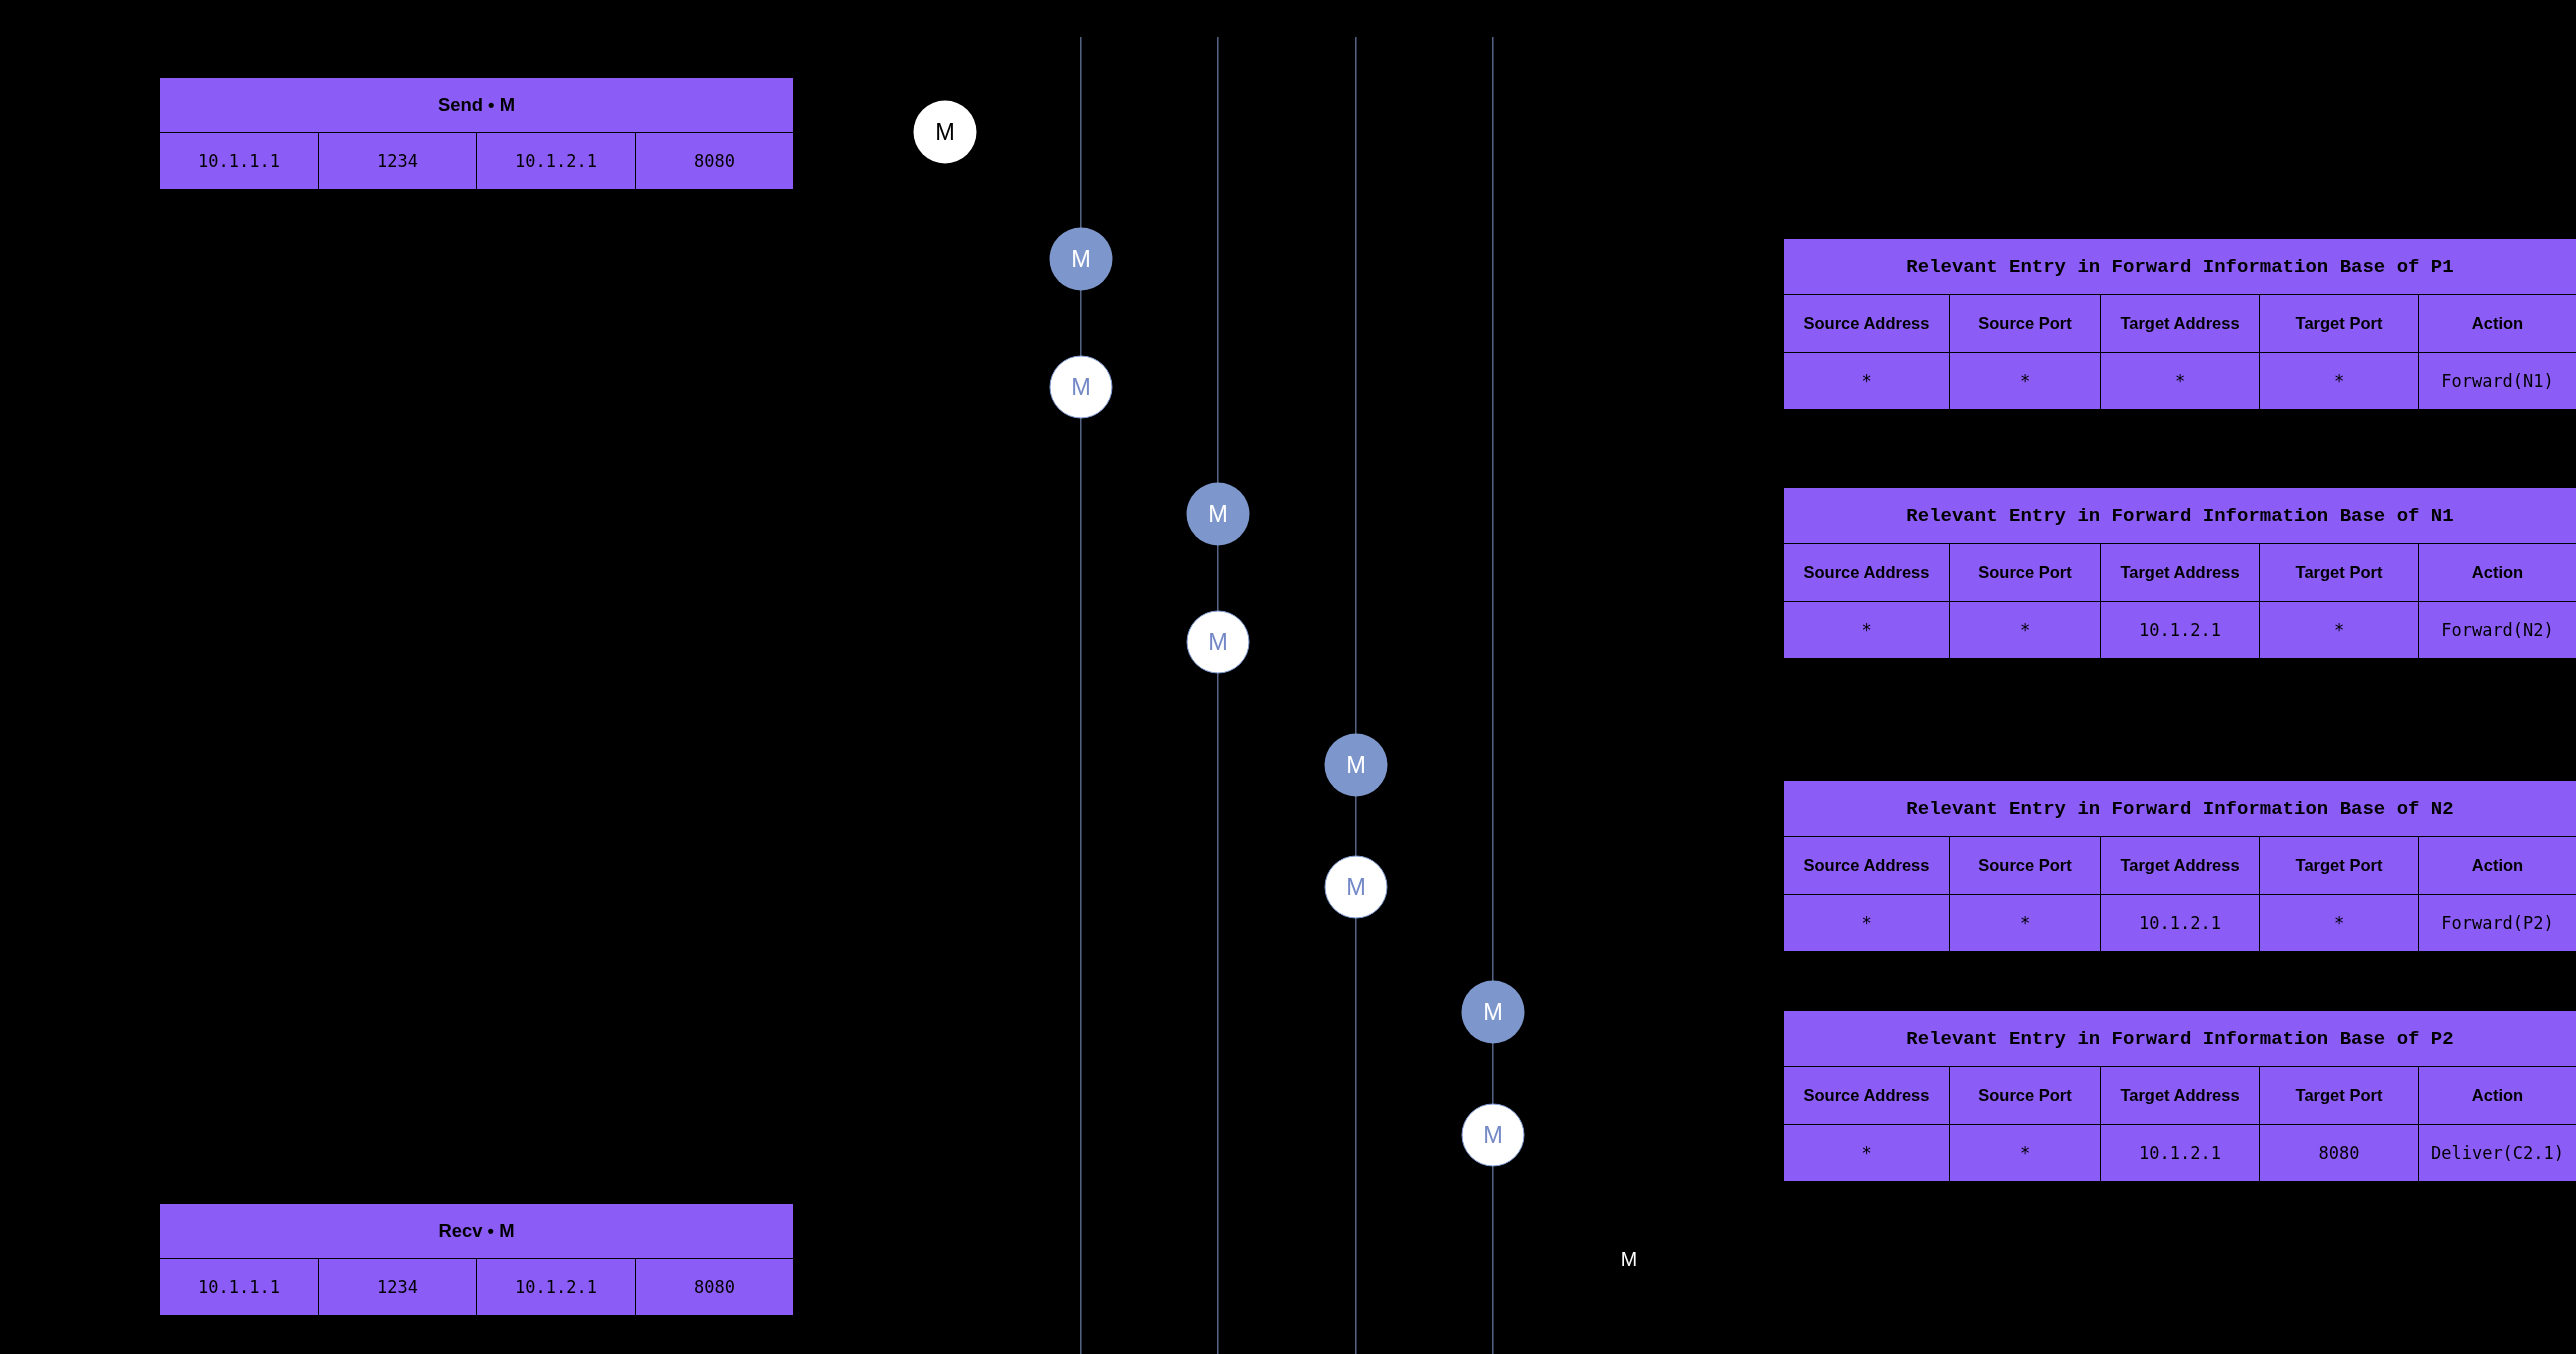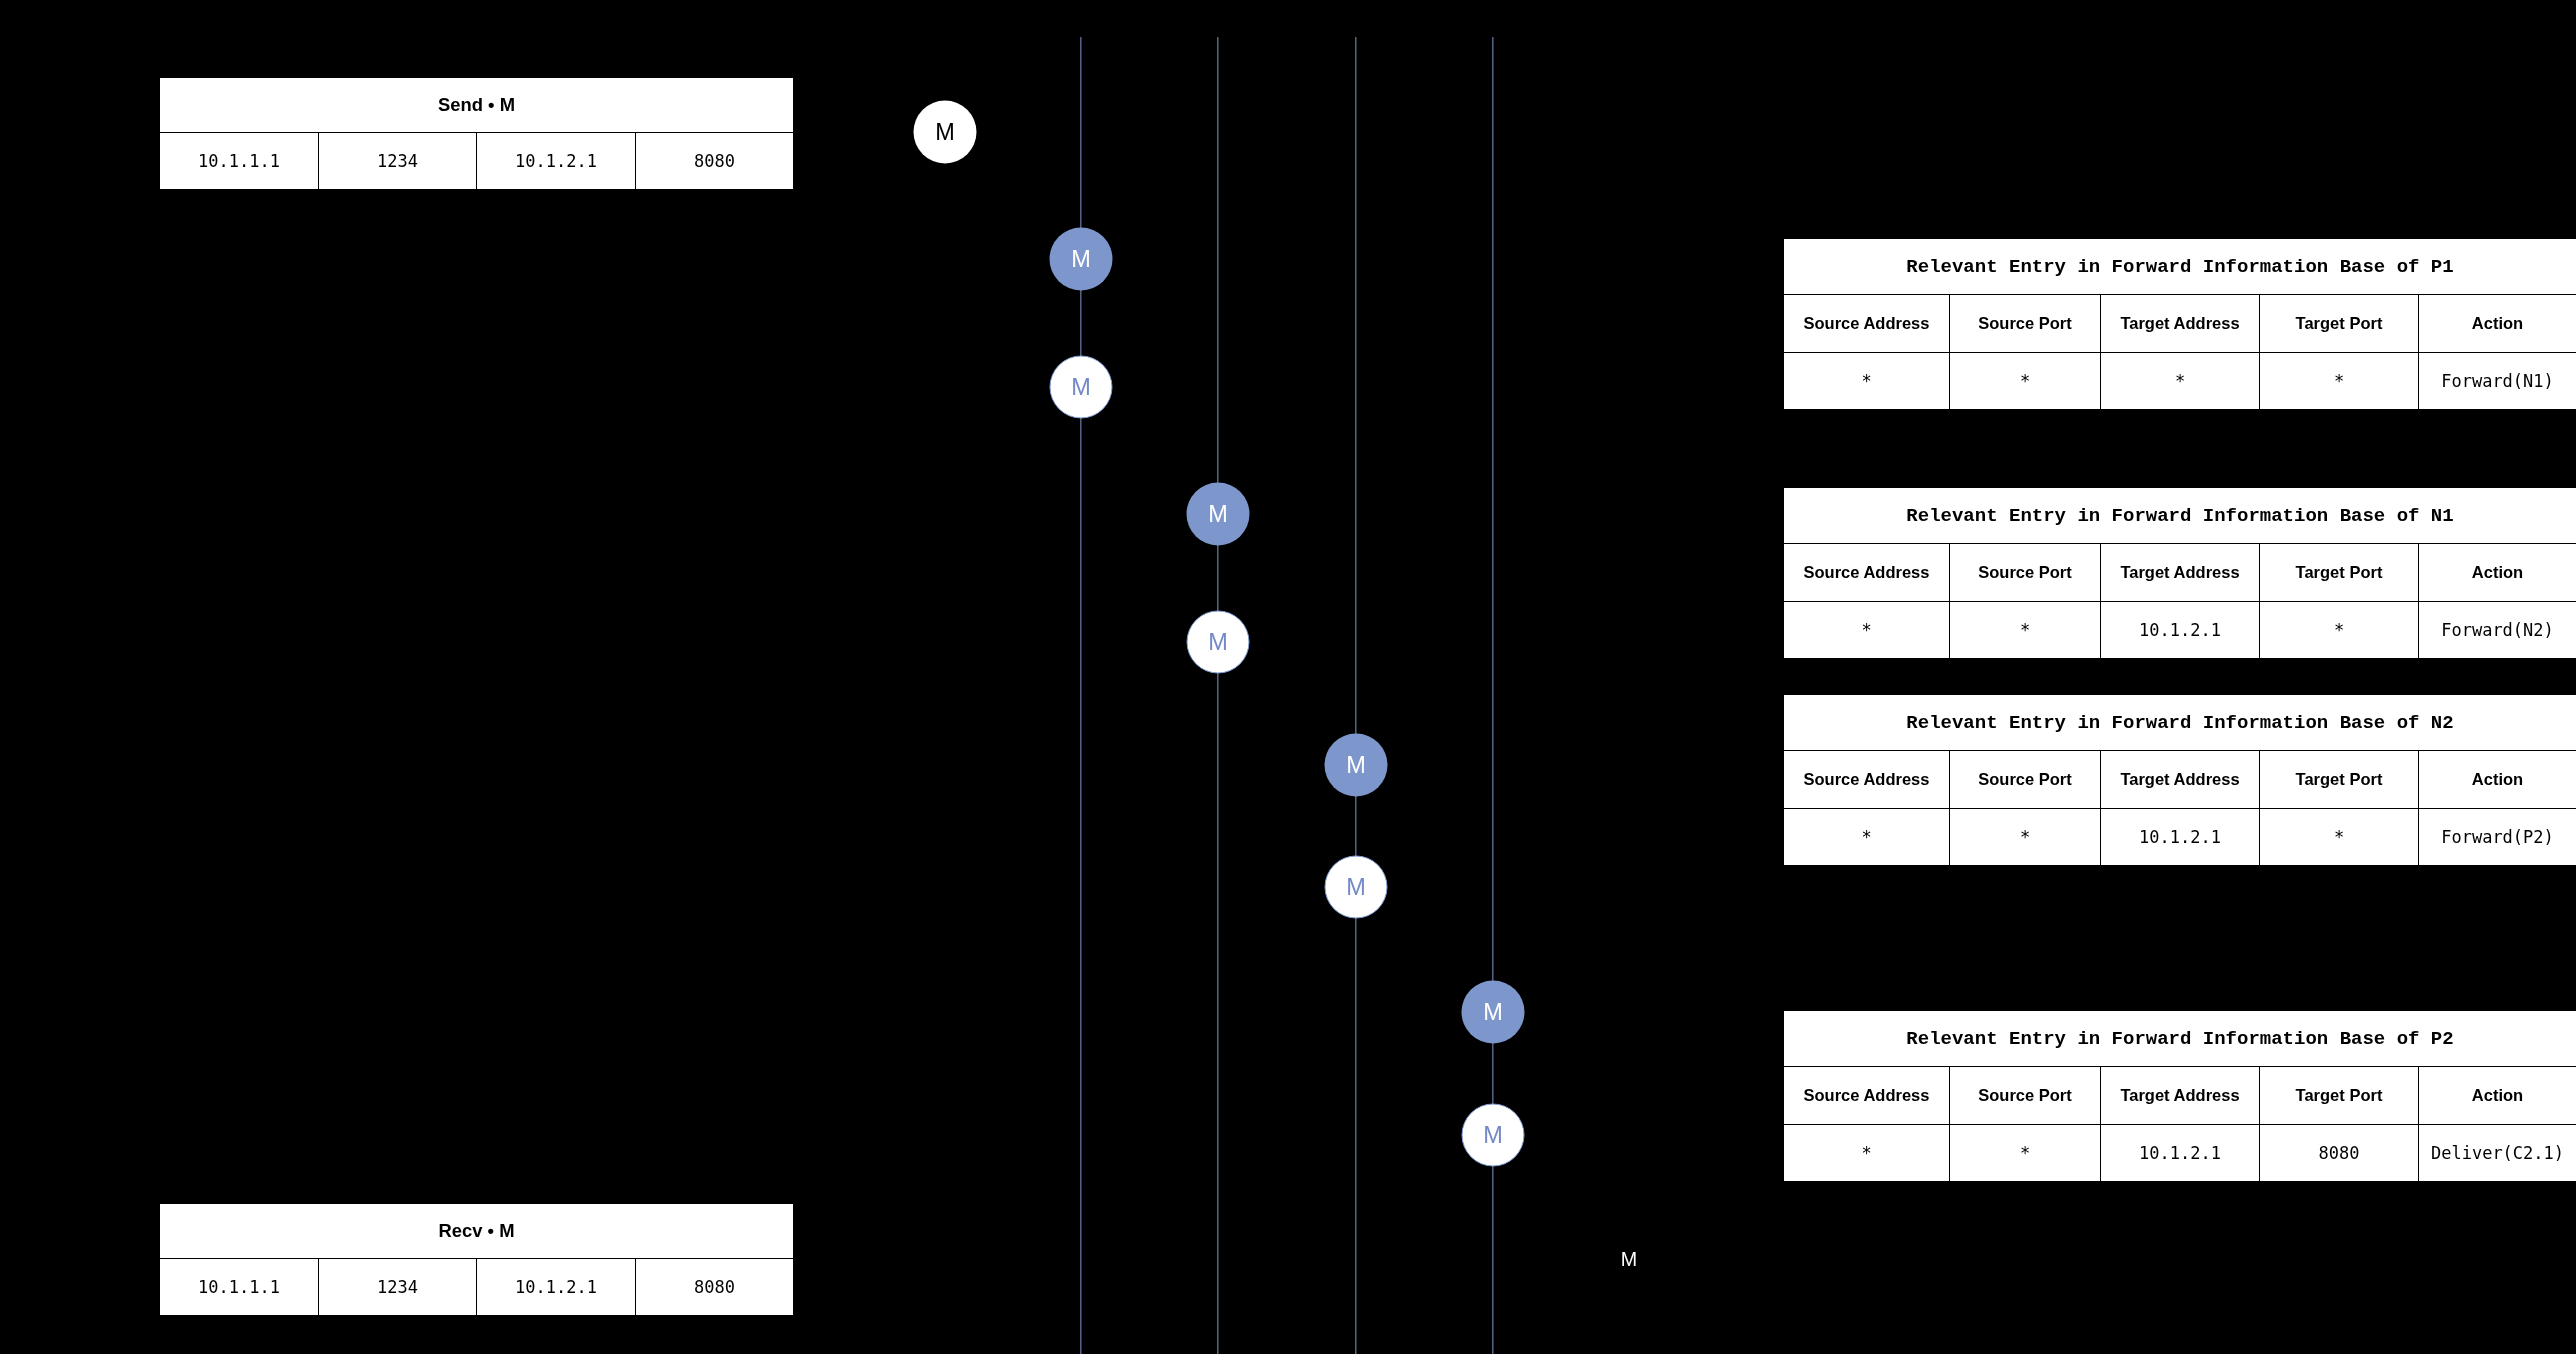--- a/index.html
+++ b/index.html
@@ -54,21 +54,21 @@
     font-family: "Liberation Sans", sans-serif;
     font-size: 19.7px;
     z-index: 3;
   }
 
   
   table {
     position: absolute;
     border-collapse: collapse;
     table-layout: fixed;
-    background: #ffffff;
+    background: #8b5cf6;
     z-index: 2;
   }
   td {
     border: 1.3px solid #000000;
     text-align: center;
     vertical-align: middle;
     padding: 0;
     color: #000000;
     overflow: hidden;
   }
@@ -197,21 +197,21 @@
     <tr class="data-row">
       <td class="tbl-data">*</td>
       <td class="tbl-data">*</td>
       <td class="tbl-data">10.1.2.1</td>
       <td class="tbl-data">*</td>
       <td class="tbl-data">Forward(N2)</td>
     </tr>
   </tbody>
     </table>
 
-  <table class="fib-table" style="left:1783px; top:694px; width:791px;">
+  <table class="fib-table" style="left:1783px; top:780px; width:791px;">
     <colgroup>
         <col style="width:166px">
         <col style="width:151px">
         <col style="width:159px">
         <col style="width:159px">
         <col style="width:158px">
       </colgroup>
     <tbody>
         <tr class="title-row">
       <td colspan="5" class="tbl-title">Relevant Entry in Forward Information Base of N2</td>

